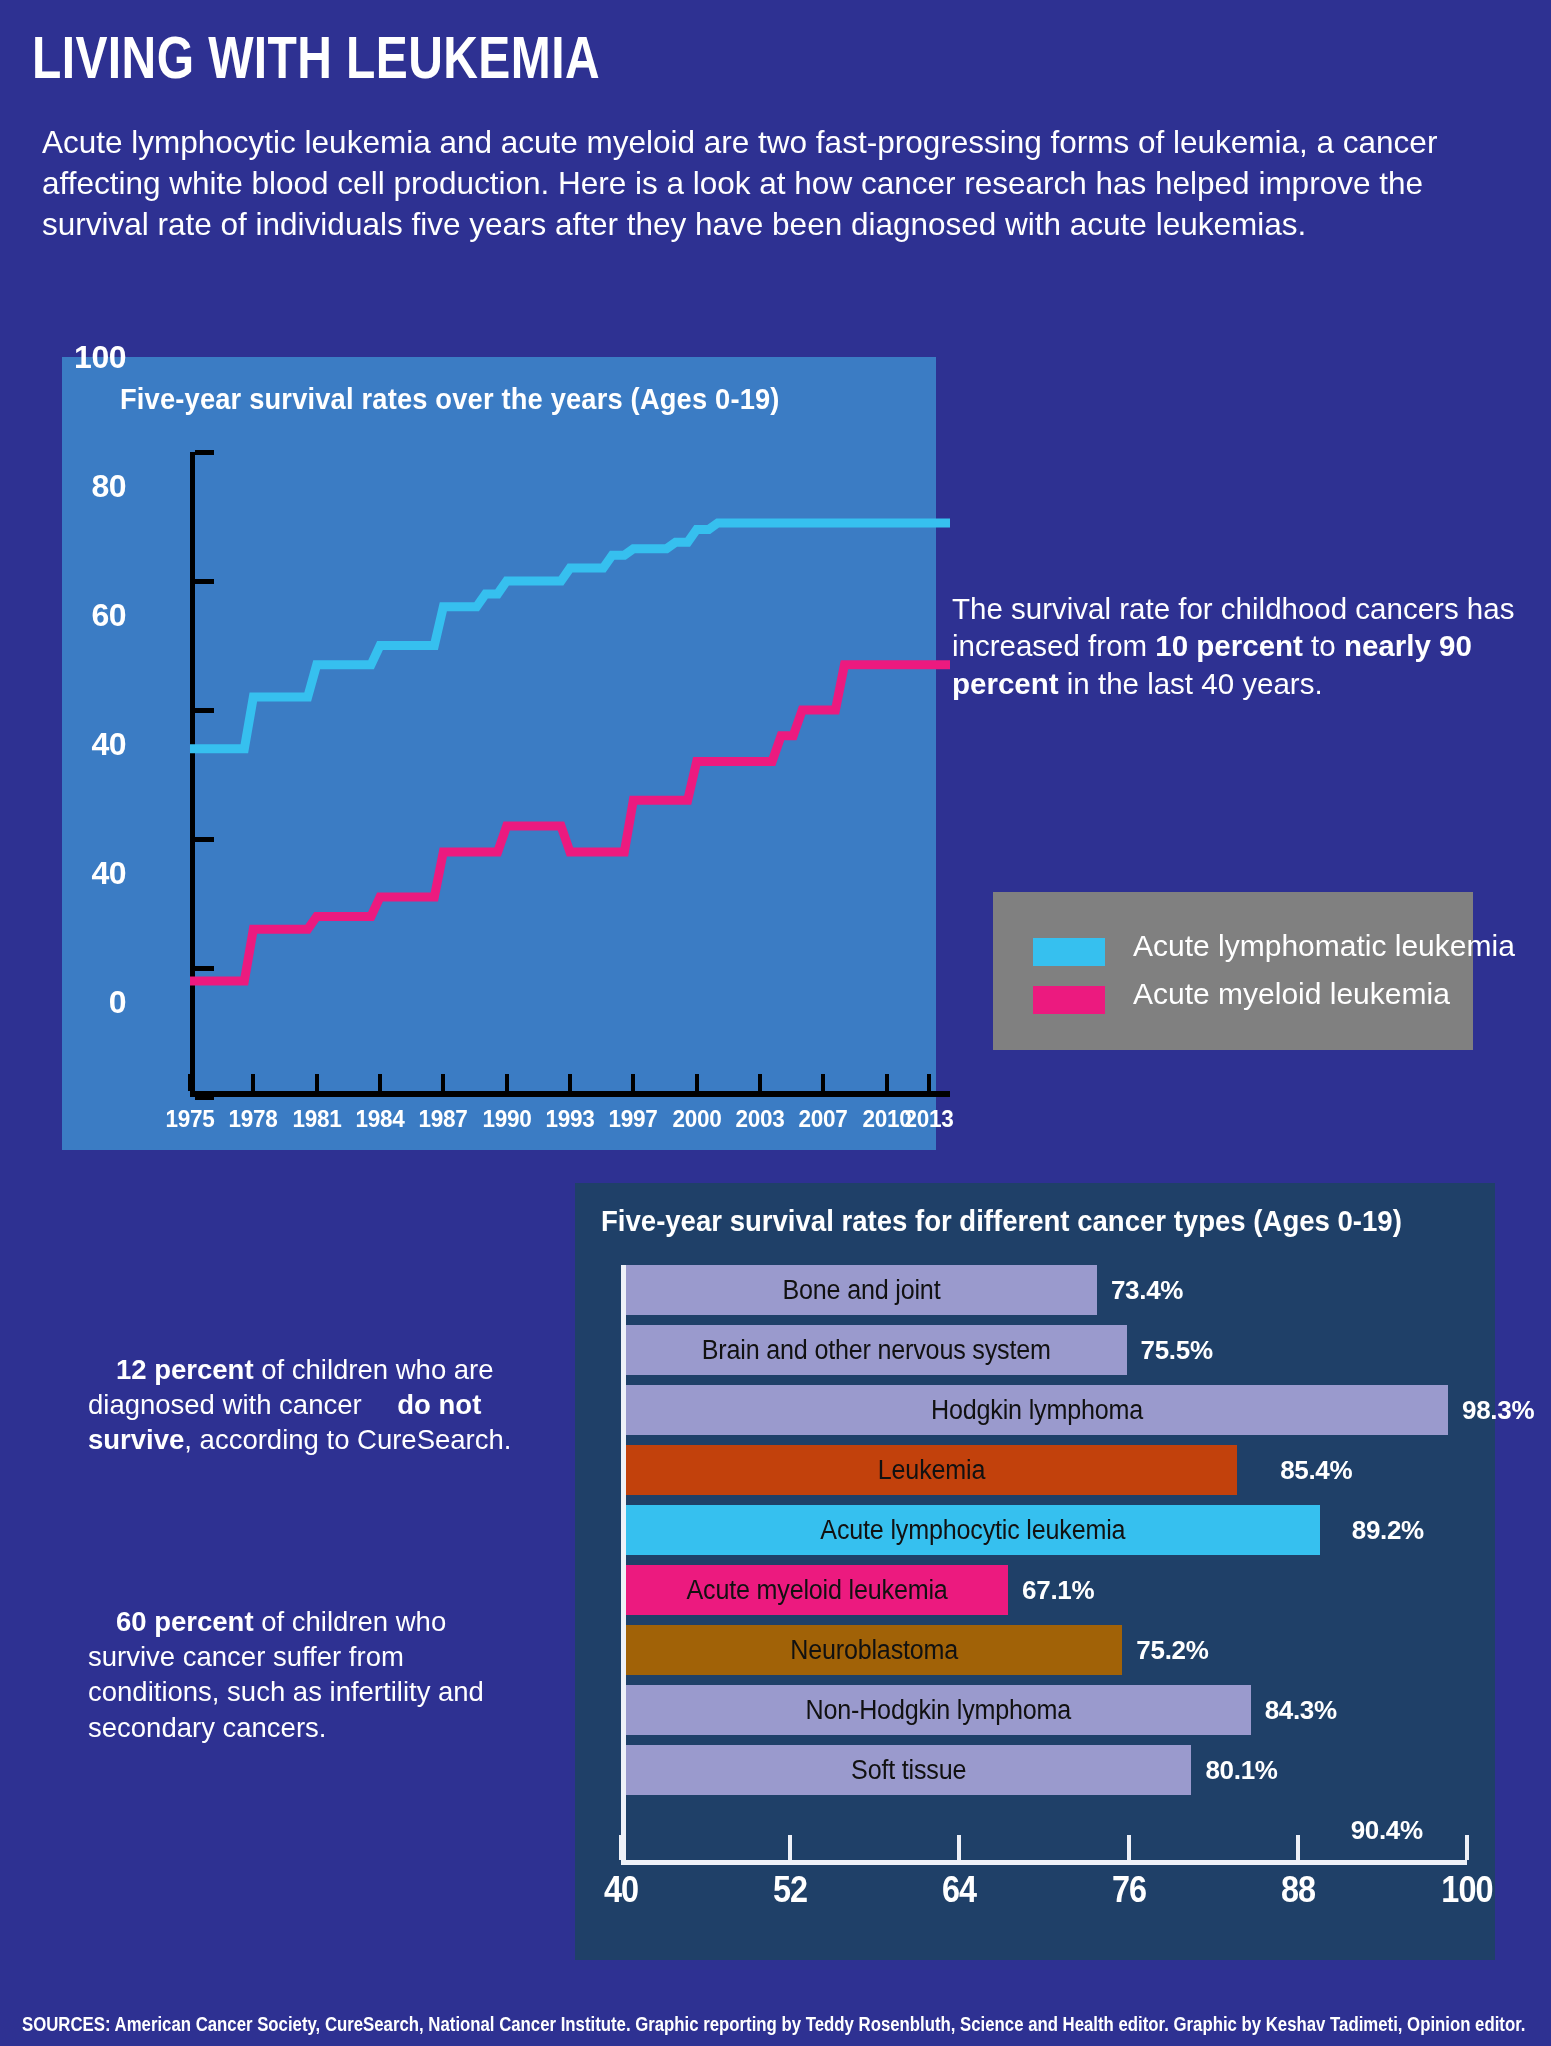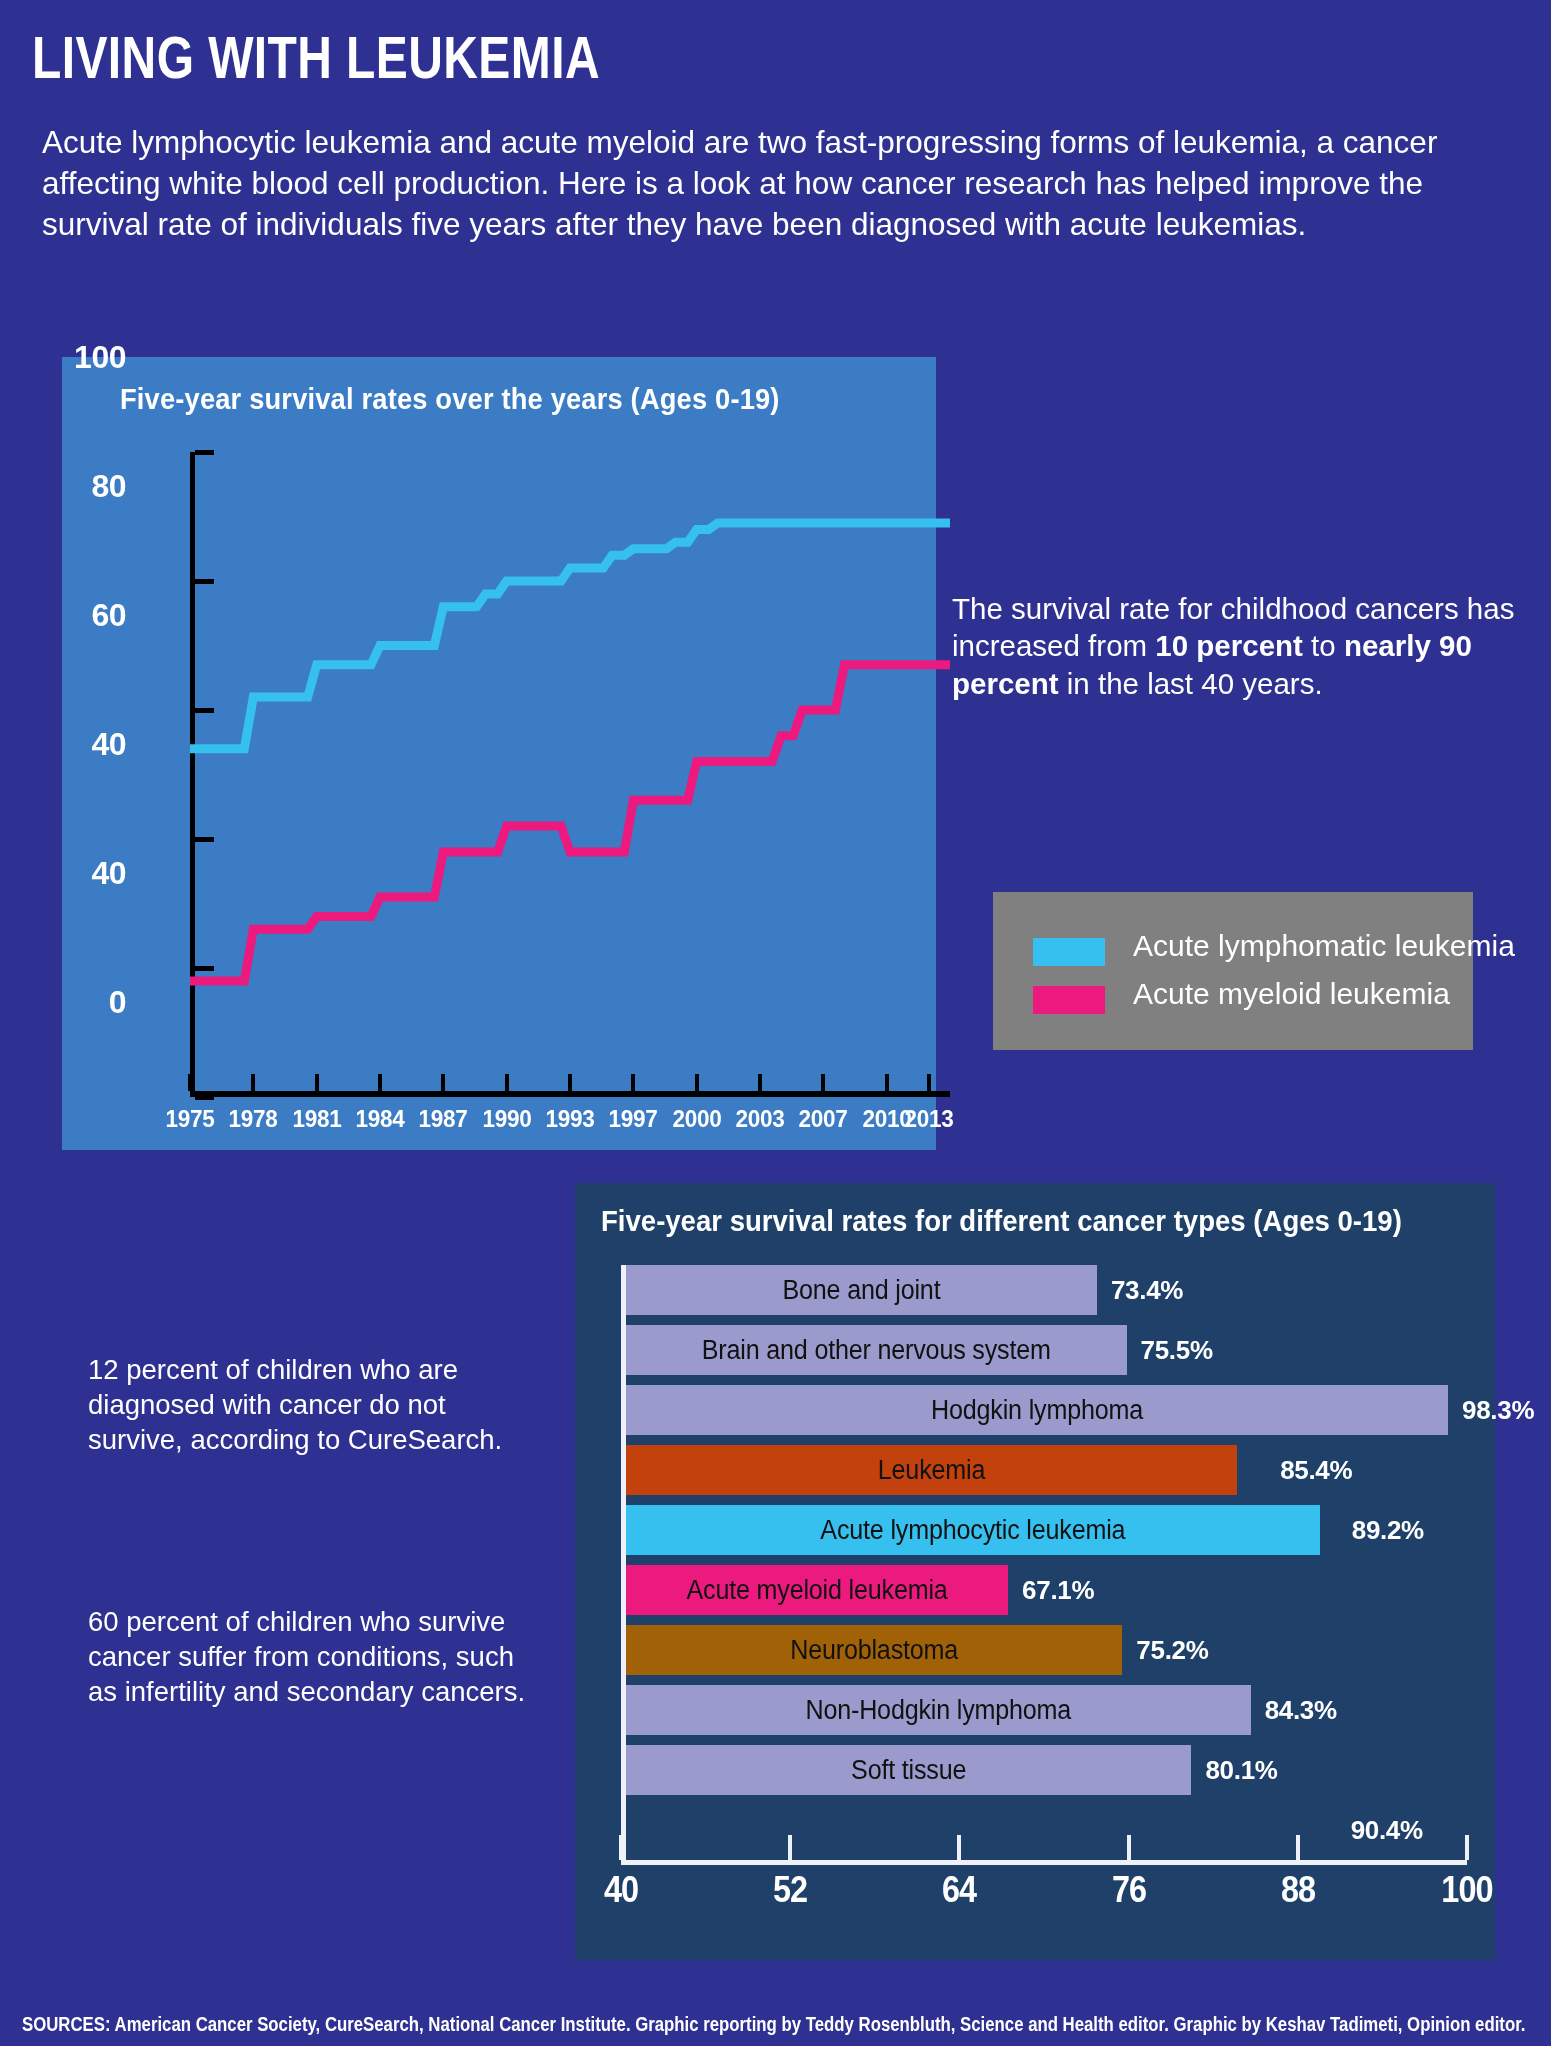--- a/index.html
+++ b/index.html
@@ -102,21 +102,21 @@
   #bxaxis { position:absolute; left:0; top:595px; width:846px; height:5px; background:#eef1f8; }
   .bxtick { position:absolute; top:570px; width:4px; height:25px; background:#eef1f8; }
   #bxlabels { position:absolute; left:0; top:604px; width:846px; height:50px; }
   .bxlab {
     position:absolute; top:0; font-size:36px; font-weight:bold; color:#fff;
     transform:translateX(-50%) scaleX(0.90); white-space:nowrap; letter-spacing:-1px;
   }
 
   
   .note { position:absolute; width:450px; font-size:27.5px; line-height:1.28; }
-  .note b { font-weight:normal; }
+  .note b { font-weight:bold;margin-left:28px; }
   #note1 { left:88px; top:1352px; }
   #note2 { left:88px; top:1604px; }
 
   
   #footer {
     position:absolute; left:0; bottom:0; width:1551px; height:42px;
     background:#2e3192;
     padding-left:20px;
   }
   #footertext {

